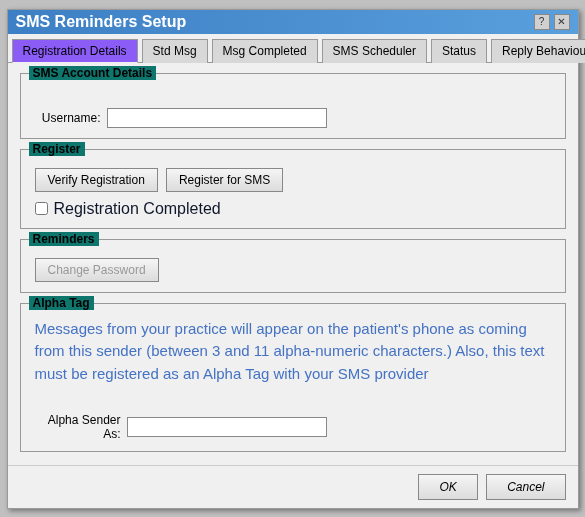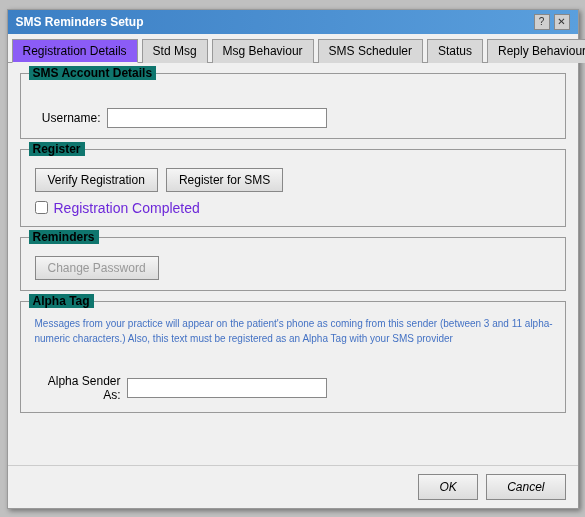--- a/index.html
+++ b/index.html
@@ -35,21 +35,21 @@
       color: white;
       padding: 4px 8px;
       display: flex;
       align-items: center;
       justify-content: space-between;
       height: 24px;
       flex-shrink: 0;
     }
 
     .title-bar-text {
-      font-size: 12px;
+      font-size: 16px;
       font-weight: bold;
     }
 
     .title-bar-controls {
       display: flex;
       gap: 4px;
       align-items: center;
     }
 
     .title-bar-btn {
@@ -176,27 +176,27 @@
       margin-left: 4px;
     }
 
     .checkbox-row input[type="checkbox"] {
       margin-right: 6px;
       width: 13px;
       height: 13px;
     }
 
     .checkbox-label {
-      color: #6d28d9;
-      font-size: 14px;
+      color: #0f172a;
+      font-size: 16px;
     }
 
     .info-text {
       color: #4472c4;
-      font-size: 10px;
+      font-size: 15px;
       line-height: 1.5;
       margin-top: 8px;
       margin-left: 4px;
     }
 
     .footer {
       display: flex;
       justify-content: flex-end;
       padding: 8px 12px;
       gap: 8px;
@@ -230,21 +230,21 @@
   </div>
 
   <div class="tab-bar">
     <div class="tab active">
       <span>Registration Details</span>
     </div>
     <div class="tab">
       <span>Std Msg</span>
     </div>
     <div class="tab">
-      <span>Msg Behaviour</span>
+      <span>Msg Completed</span>
     </div>
     <div class="tab">
       <span>SMS Scheduler</span>
     </div>
     <div class="tab">
       <span>Status</span>
     </div>
     <div class="tab">
       <span>Reply Behaviour</span>
     </div>

